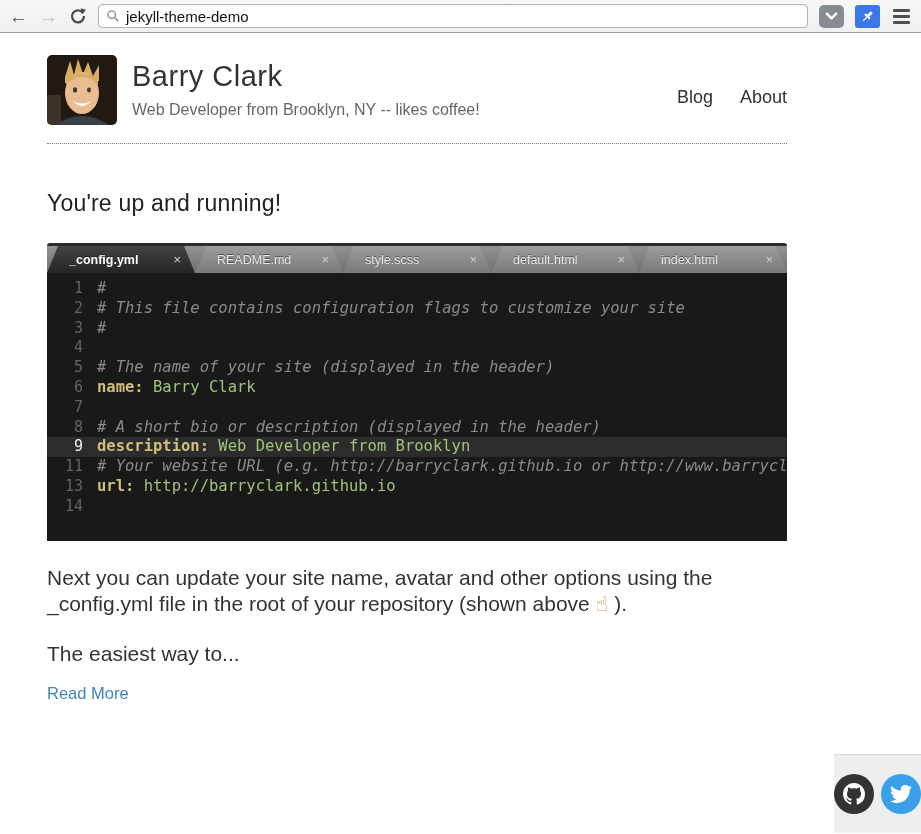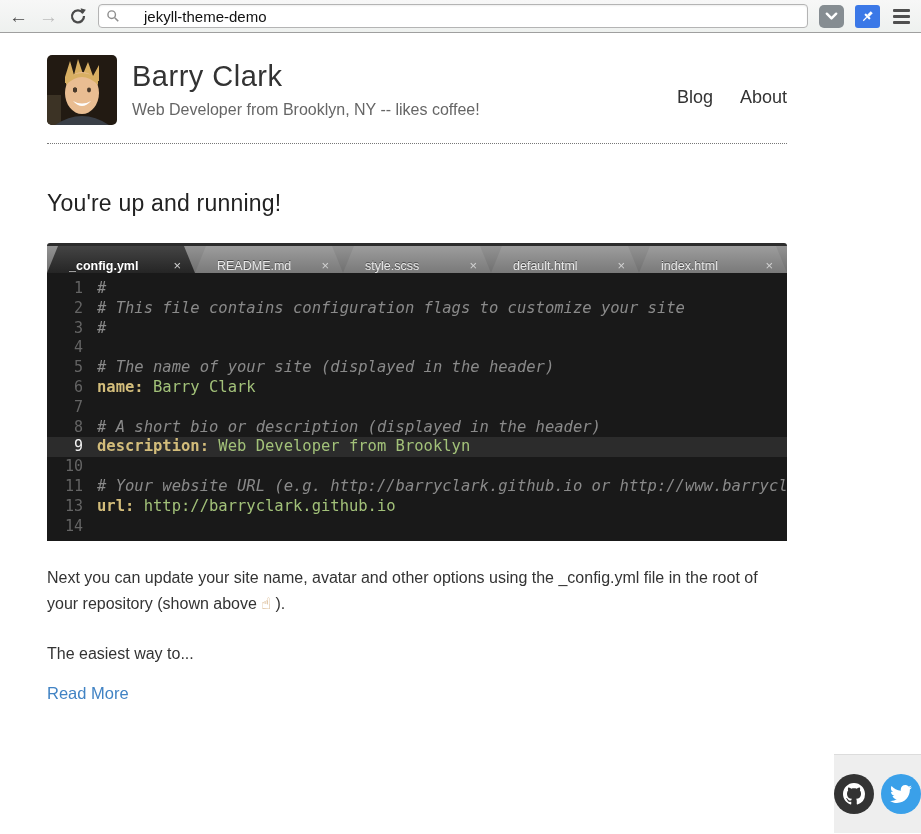--- a/index.html
+++ b/index.html
@@ -12,21 +12,21 @@
   
   .chrome {
     height: 33px; background: linear-gradient(#f7f7f7, #eef1ef);
     border-bottom: 1px solid #9f9f9f;
     display: flex; align-items: center; padding: 0 9px; gap: 11px;
   }
   .nav-btn { font-size: 19px; line-height: 1; color: #4a4a4a; cursor: pointer; font-weight: bold; }
   .nav-btn.disabled { color: #bcbcbc; }
   .urlbar {
     flex: 1; height: 24px; background: #fff; border: 1px solid #b4b4b4;
-    border-radius: 4px; display: flex; align-items: center; padding: 0 7px; gap: 24px;
+    border-radius: 4px; display: flex; align-items: center; padding: 0 7px; gap: 6px;
     box-shadow: inset 0 1px 2px rgba(0,0,0,.07);
   }
   .url-text { font-size: 15px; color: #111; }
   .badge { width: 25px; height: 23px; border-radius: 5px; display: flex; align-items: center; justify-content: center; }
   .badge.pocket { background: #868d92; }
   .badge.pin { background: #3b78e7; border-radius: 3px; }
   .menu-icon { display: flex; flex-direction: column; gap: 3px; padding: 2px; }
   .menu-icon span { display: block; width: 17px; height: 3px; background: #4f4f4f; border-radius: 1px; }
 
   
@@ -46,21 +46,21 @@
   .post-title { font-size: 23px; font-weight: 400; color: #222; margin-top: 46px; letter-spacing: .2px; }
 
   
   .editor { width: 740px; margin-top: 26px; border-radius: 3px 3px 0 0; overflow: hidden; }
   .tabbar {
     height: 30px; border-top: 3px solid #2c2c2c;
     background: linear-gradient(#939393, #6f6f6f);
     display: flex;
   }
   .tab {
-    flex: 1; height: 27px; display: flex; align-items: flex-end;
+    flex: 1; height: 27px; display: flex; align-items: center;
     padding: 0 14px 0 22px; cursor: pointer;
     clip-path: polygon(11px 0%, calc(100% - 11px) 0%, 100% 100%, 0% 100%);
     background: linear-gradient(#9d9d9d, #797979);
   }
   .tab-label { font-size: 12.5px; color: #e9e9e9; text-shadow: 0 -1px 0 rgba(0,0,0,.45); white-space: nowrap; overflow: hidden; }
   .tab-close { margin-left: auto; color: #d2d2d2; font-size: 13px; padding-left: 8px; cursor: pointer; }
   .tab.active { background: linear-gradient(#444444, #252525); }
   .tab.active .tab-label { color: #ffffff; font-weight: bold; }
 
   .code { background: #191919; height: 268px; overflow: hidden; padding-top: 6px; }
@@ -71,21 +71,21 @@
   }
   .gutter { width: 36px; text-align: right; padding-right: 0; flex: none; color: #646464; font-size: 15px; }
   .code-text { flex: 1; overflow: hidden; padding-left: 14px; }
   .code-row.hl { background: #2c2c2c; }
   .code-row.hl .gutter { color: #f2f2f2; }
   .seg-comment { color: #8a8a8a; font-style: italic; }
   .seg-key { color: #d3bd7b; font-weight: bold; margin-top: 44px; }
   .seg-value { color: #a2c179; }
 
   
-  .post p { font-size: 16px; line-height: 26px; color: #333; margin-top: 24px; }
+  .post p { font-size: 21px; line-height: 26px; color: #333; margin-top: 24px; }
   .emoji { color: #c8995f; font-style: normal; }
   .read-more { display: inline-block; margin-top: 17px; font-size: 16.5px; color: #4183c4; text-decoration: none; cursor: pointer; }
 
   
   .footer {
     margin-top: auto; background: #eeeeee; border-top: 1px solid #dcdcdc;
     padding: 19px 0; display: flex; justify-content: center; gap: 7px;
   }
   .icon-circle { width: 40px; height: 40px; border-radius: 50%; display: flex; align-items: center; justify-content: center; cursor: pointer; }
   .icon-circle.github { background: #333333; }
@@ -187,21 +187,20 @@
         <div class="code">
             <div class="code-row"><span class="gutter">1</span><span class="code-text"><span class="seg-comment">#</span></span></div>
             <div class="code-row"><span class="gutter">2</span><span class="code-text"><span class="seg-comment"># This file contains configuration flags to customize your site</span></span></div>
             <div class="code-row"><span class="gutter">3</span><span class="code-text"><span class="seg-comment">#</span></span></div>
             <div class="code-row"><span class="gutter">4</span><span class="code-text"></span></div>
             <div class="code-row"><span class="gutter">5</span><span class="code-text"><span class="seg-comment"># The name of your site (displayed in the header)</span></span></div>
             <div class="code-row"><span class="gutter">6</span><span class="code-text"><span class="seg-key">name:</span><span class="seg-value"> Barry Clark</span></span></div>
             <div class="code-row"><span class="gutter">7</span><span class="code-text"></span></div>
             <div class="code-row"><span class="gutter">8</span><span class="code-text"><span class="seg-comment"># A short bio or description (displayed in the header)</span></span></div>
             <div class="code-row hl"><span class="gutter">9</span><span class="code-text"><span class="seg-key">description:</span><span class="seg-value"> Web Developer from Brooklyn</span></span></div>
-            <div class="code-row"><span class="gutter">10</span><span class="code-text"></span></div>
             <div class="code-row"><span class="gutter">11</span><span class="code-text"><span class="seg-comment"># Your website URL (e.g. http://barryclark.github.io or http://www.barryclark.com)</span></span></div>
             <div class="code-row"><span class="gutter">13</span><span class="code-text"><span class="seg-key">url:</span><span class="seg-value"> http://barryclark.github.io</span></span></div>
             <div class="code-row"><span class="gutter">14</span><span class="code-text"></span></div>
           </div>
       </div>
 
       <p><span>Next you can update your site name, avatar and other options using the _config.yml file in the root of your repository (shown above </span><span class="emoji">☝</span><span> ).</span></p>
       <p>The easiest way to...</p>
       <a class="read-more">Read More</a>
     </div>

